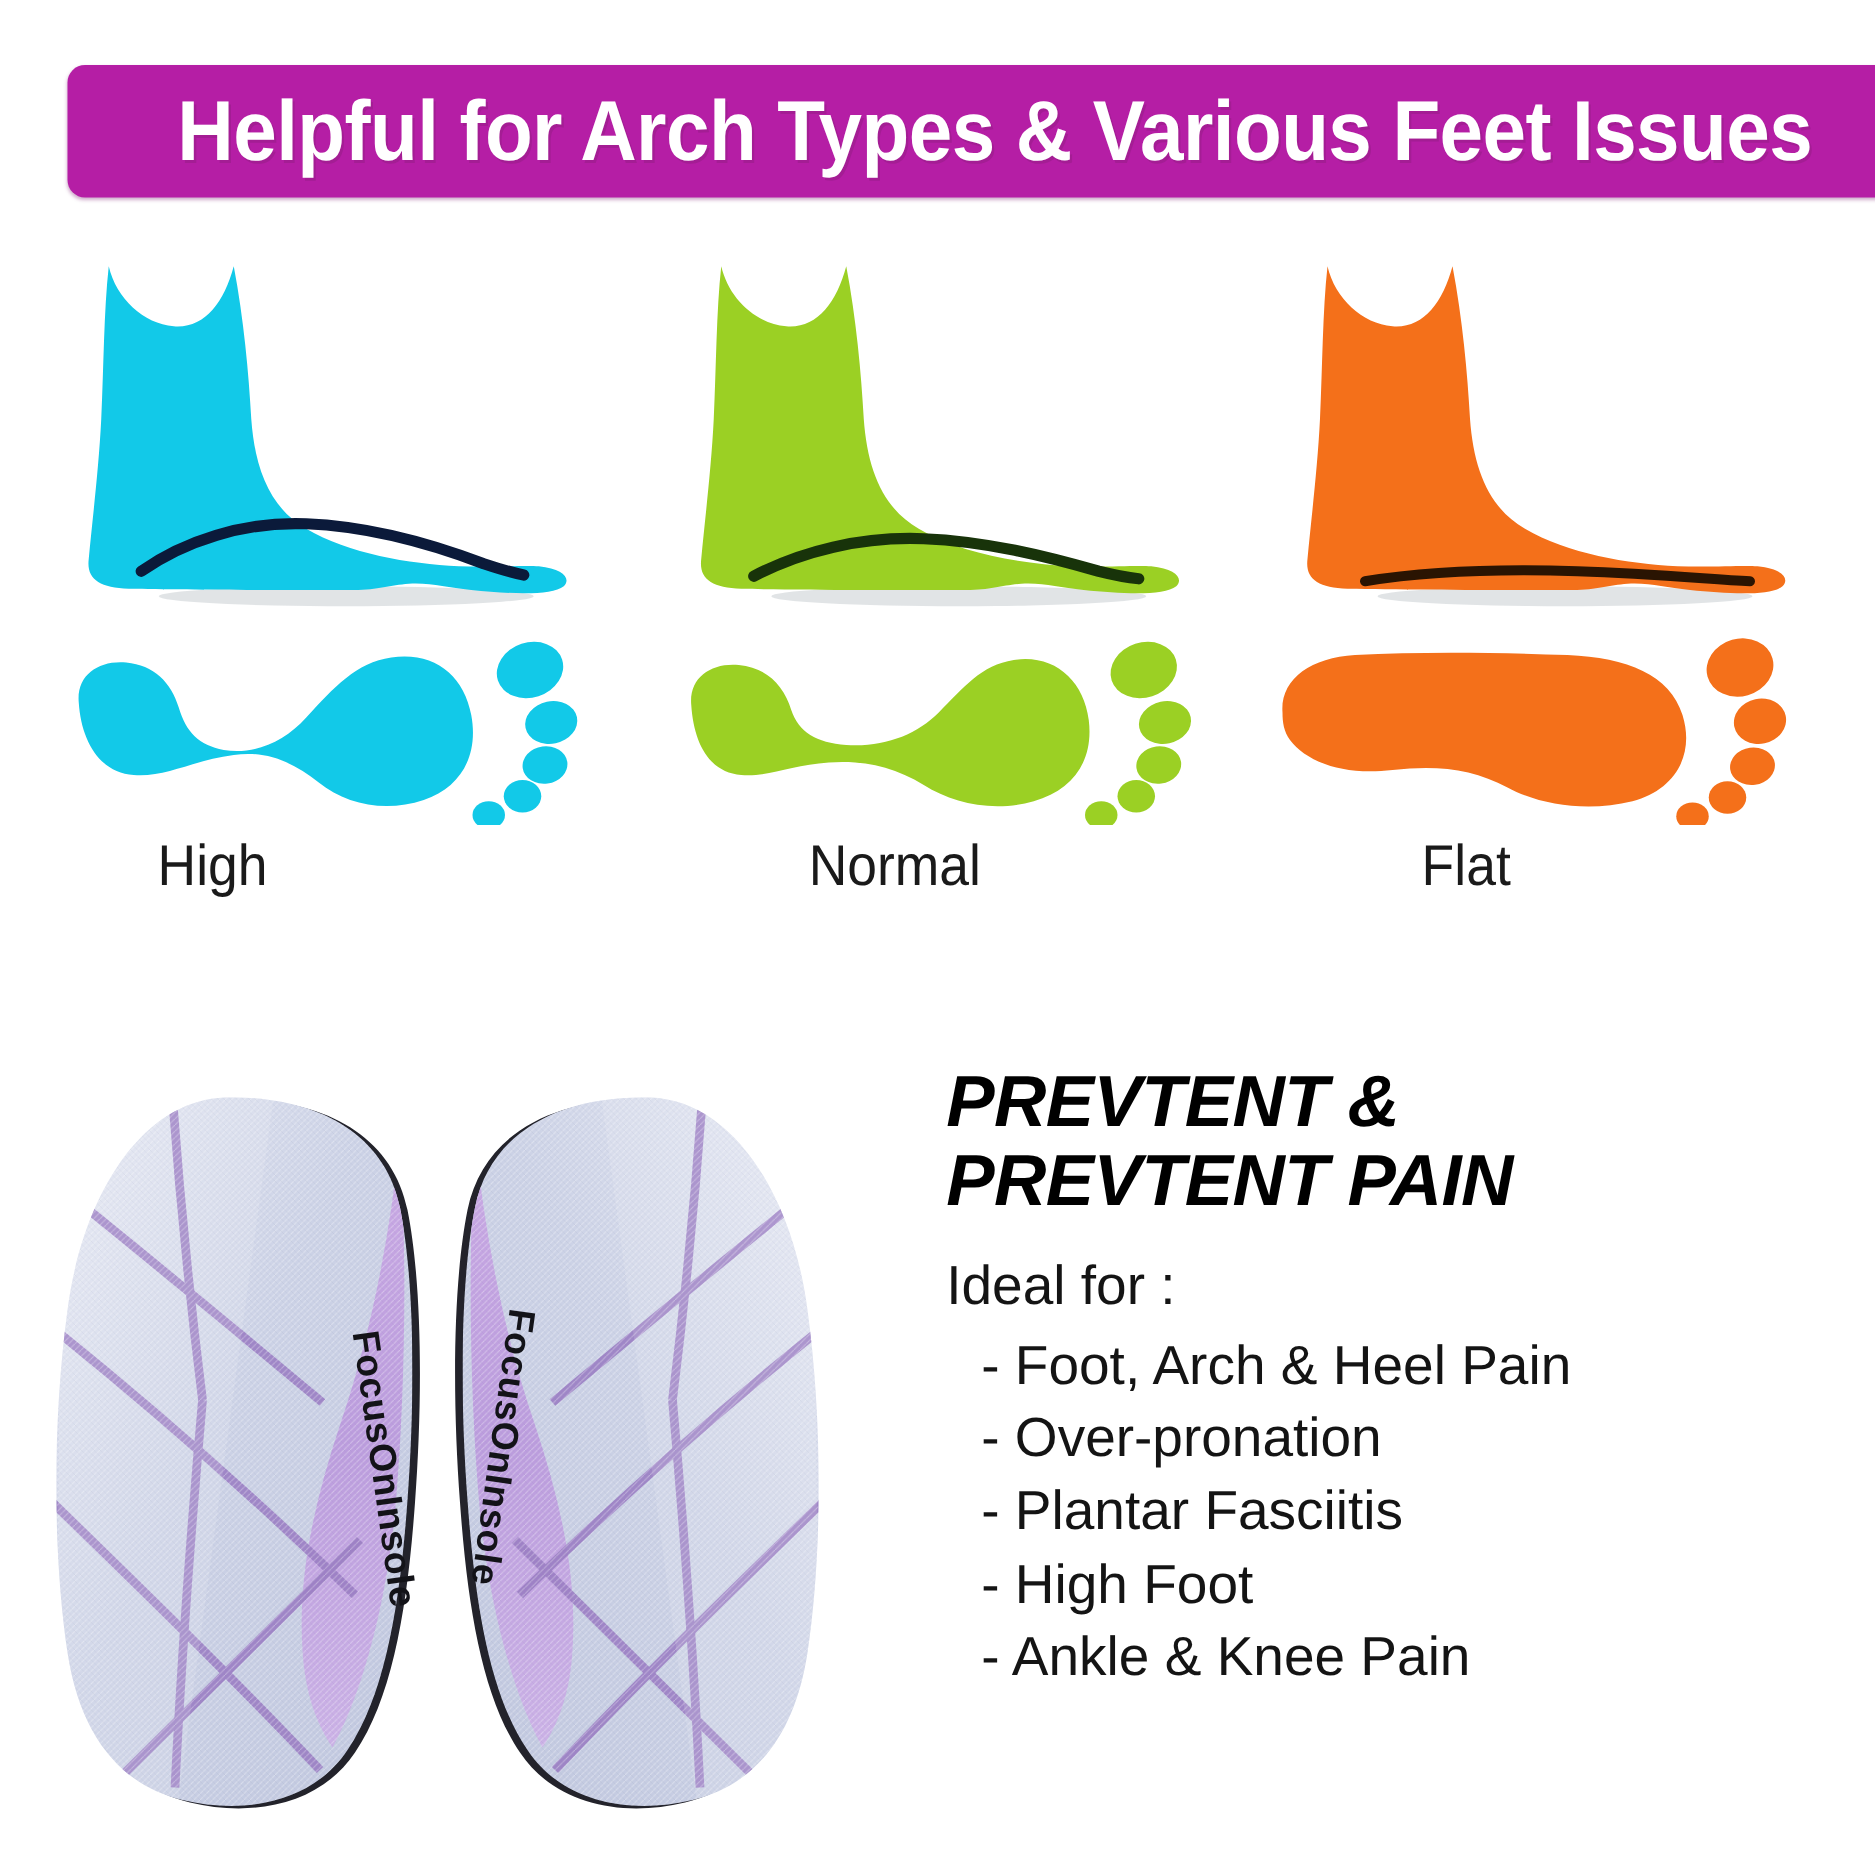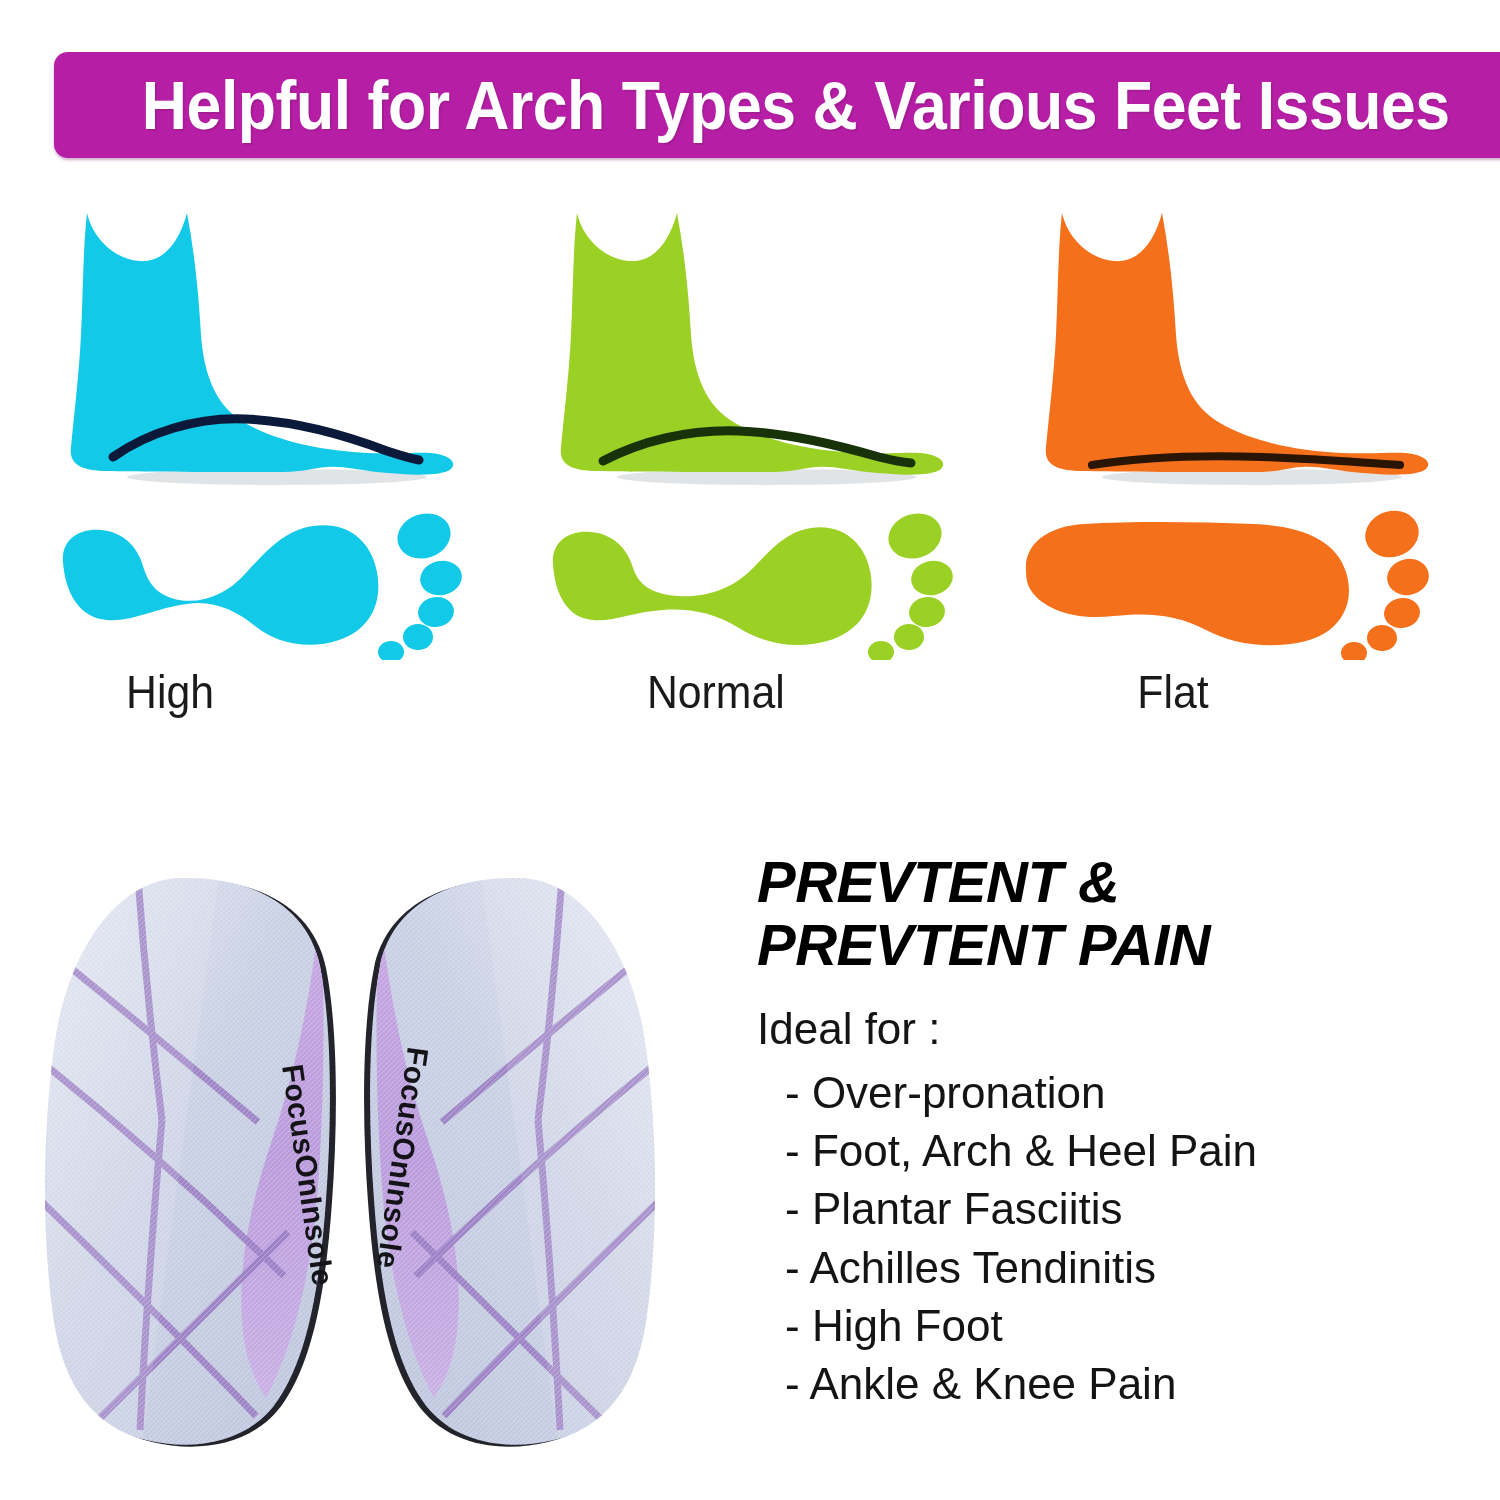--- a/index.html
+++ b/index.html
@@ -389,22 +389,21 @@
         <text x="0" y="0" transform="translate(388,176) rotate(98)" font-family="Liberation Sans, sans-serif" font-size="30" font-weight="bold" fill="#131318" letter-spacing="0.5">FocusOnInsole</text>
       </g>
     </svg>
   </div>
 
   <div id="benefits">
     <div class="headline">PREVTENT &amp;</div>
     <div class="headline headline-l2">PREVTENT PAIN</div>
     <div class="ideal">Ideal for :</div>
     <ul>
+      <li>- Foot, Arch &amp; Heel Pain</li>
       <li>- Over-pronation</li>
-      <li>- Foot, Arch &amp; Heel Pain</li>
       <li>- Plantar Fasciitis</li>
-      <li>- Achilles Tendinitis</li>
       <li>- High Foot</li>
       <li>- Ankle &amp; Knee Pain</li>
     </ul>
   </div>
 
 </div>
 
 </body></html>

